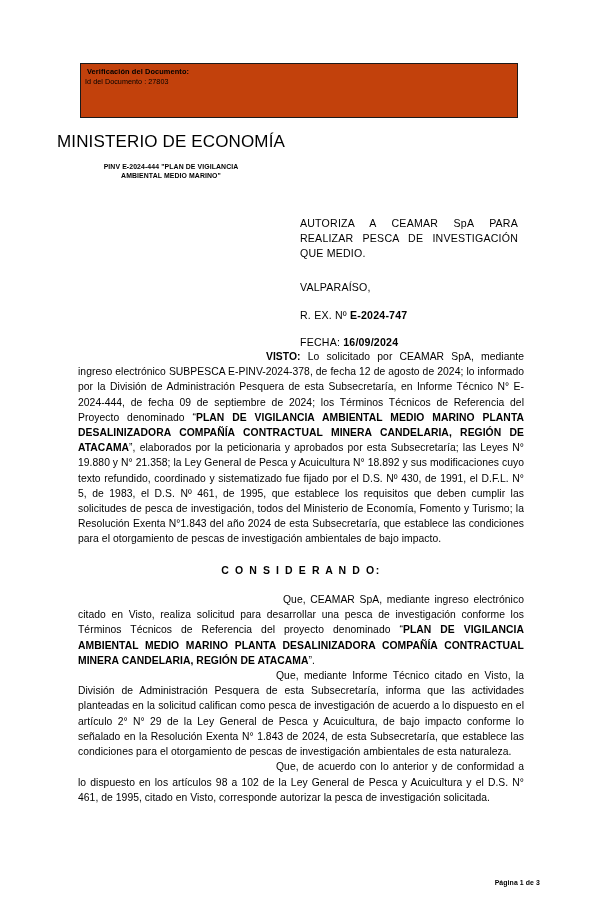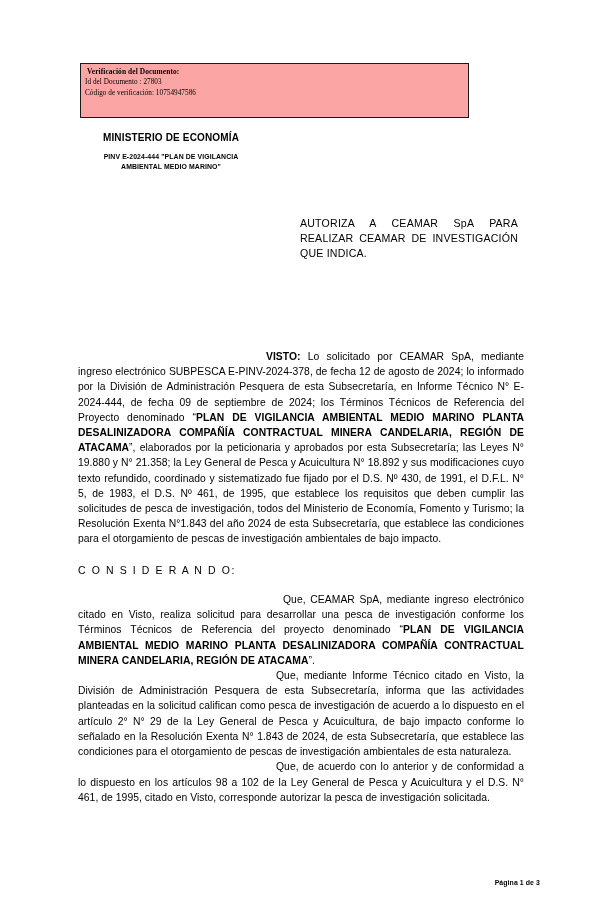--- a/index.html
+++ b/index.html
@@ -19,27 +19,26 @@
   .page {
     position: absolute;
     inset: 0;
   }
 
   
   .verify-box {
     position: absolute;
     left: 80px;
     top: 63px;
-    width: 389px;
+    width: 438px;
     height: 55px;
     border: 1.4px solid #1a1a1a;
     box-sizing: border-box;
     overflow: hidden;
-    background: #fca5a5;
-    font-family: Liberation Serif, serif;
+    background: #c2410c;
   }
   .verify-title {
     font-size: 7.4px;
     font-weight: bold;
     letter-spacing: 0.1px;
     margin: 4px 0 0 6px;
     line-height: 1.1;
   }
   .verify-list {
     margin: 1px 0 0 0;
@@ -64,24 +63,23 @@
 
   
   .letterhead {
     position: absolute;
     left: 40px;
     top: 131px;
     width: 262px;
     text-align: center;
   }
   .lh-ministry {
-    font-size: 10px;
+    font-size: 17px;
     line-height: 1.33;
     letter-spacing: 0.15px;
-    font-weight: bold;
   }
   .lh-subsec {
     margin-top: 8px;
     font-size: 10.2px;
     font-weight: bold;
     line-height: 1.3;
     text-decoration: underline;
     letter-spacing: 0.1px;
   }
   .lh-pinv {
@@ -140,23 +138,23 @@
     width: 205px;
   }
   .indent-lead-md {
     display: inline-block;
     width: 198px;
   }
   b, strong { font-weight: bold; }
 
   .considerando {
     margin: 16px 0 14px 0;
-    text-align: left;
+    text-align: center;
     font-size: 10.5px;
-    font-weight: normal;
+    font-weight: bold;
     letter-spacing: 1.6px;
   }
   .para-gap { margin-top: 13px; }
 
   
   .footer {
     position: absolute;
     left: 0;
     top: 879px;
     width: 540px;
@@ -168,37 +166,41 @@
 </style>
 </head>
 <body>
 
 <div class="page">
 
   <div class="verify-box">
     <div class="verify-title">Verificación del Documento:</div>
     <ul class="verify-list">
       <li><span class="bullet">■</span><span>Id del Documento : 27803</span></li>
-      <li><span class="bullet">■</span><span>Código de verificación: 10754947586</span></li>
       <li><span class="bullet">■</span></li>
     </ul>
   </div>
 
   <div class="letterhead">
     <div class="lh-ministry">
       <div>MINISTERIO DE ECONOMÍA</div>
     </div>
     <div class="lh-pinv">
       <div>PINV E-2024-444 "PLAN DE VIGILANCIA</div>
       <div>AMBIENTAL MEDIO MARINO"</div>
     </div>
   </div>
 
-  <div class="subject-block">AUTORIZA A CEAMAR SpA PARA REALIZAR CEAMAR DE INVESTIGACIÓN QUE INDICA.</div>
-
+  <div class="subject-block">AUTORIZA A CEAMAR SpA PARA REALIZAR PESCA DE INVESTIGACIÓN QUE MEDIO.</div>
+
+  <div class="meta-block">
+    <div class="meta-line meta-city">VALPARAÍSO,</div>
+    <div class="meta-line meta-res"><span>R. EX. Nº </span><span class="meta-b">E-2024-747</span></div>
+    <div class="meta-line"><span>FECHA: </span><span class="meta-b">16/09/2024</span></div>
+  </div>
 
   <div class="body-text">
 
     <p><span class="indent-lead"></span><b>VISTO:</b><span> Lo solicitado por CEAMAR SpA, mediante ingreso electrónico SUBPESCA E-PINV-2024-378, de fecha 12 de agosto de 2024; lo informado por la División de Administración Pesquera de esta Subsecretaría, en Informe Técnico N° E-2024-444, de fecha 09 de septiembre de 2024; los Términos Técnicos de Referencia del Proyecto denominado “</span><b>PLAN DE VIGILANCIA AMBIENTAL MEDIO MARINO PLANTA DESALINIZADORA COMPAÑÍA CONTRACTUAL MINERA CANDELARIA, REGIÓN DE ATACAMA</b><span>”, elaborados por la peticionaria y aprobados por esta Subsecretaría; las Leyes N° 19.880 y N° 21.358; la Ley General de Pesca y Acuicultura N° 18.892 y sus modificaciones cuyo texto refundido, coordinado y sistematizado fue fijado por el D.S. Nº 430, de 1991, el D.F.L. N° 5, de 1983, el D.S. Nº 461, de 1995, que establece los requisitos que deben cumplir las solicitudes de pesca de investigación, todos del Ministerio de Economía, Fomento y Turismo; la Resolución Exenta N°1.843 del año 2024 de esta Subsecretaría, que establece las condiciones para el otorgamiento de pescas de investigación ambientales de bajo impacto.</span></p>
 
     <div class="considerando">C O N S I D E R A N D O:</div>
 
     <p><span class="indent-lead-sm"></span><span>Que, CEAMAR SpA, mediante ingreso electrónico citado en Visto, realiza solicitud para desarrollar una pesca de investigación conforme los Términos Técnicos de Referencia del proyecto denominado “</span><b>PLAN DE VIGILANCIA AMBIENTAL MEDIO MARINO PLANTA DESALINIZADORA COMPAÑÍA CONTRACTUAL MINERA CANDELARIA, REGIÓN DE ATACAMA</b><span>”.</span></p>
 
     <p class="para-gap"><span class="indent-lead-md"></span><span>Que, mediante Informe Técnico citado en Visto, la División de Administración Pesquera de esta Subsecretaría, informa que las actividades planteadas en la solicitud califican como pesca de investigación de acuerdo a lo dispuesto en el artículo 2° N° 29 de la Ley General de Pesca y Acuicultura, de bajo impacto conforme lo señalado en la Resolución Exenta N° 1.843 de 2024, de esta Subsecretaría, que establece las condiciones para el otorgamiento de pescas de investigación ambientales de esta naturaleza.</span></p>

